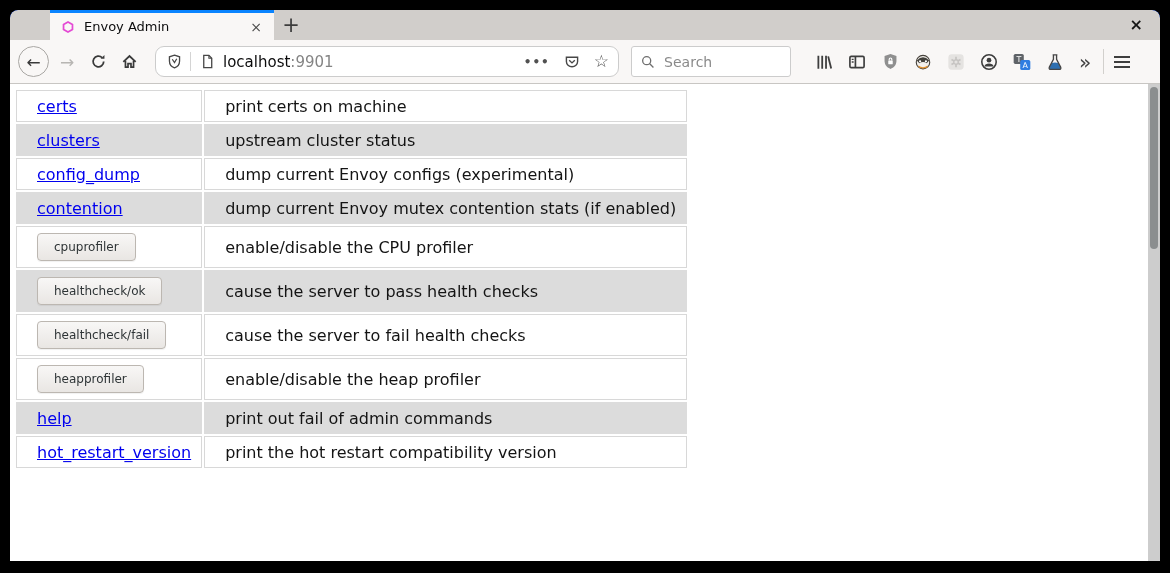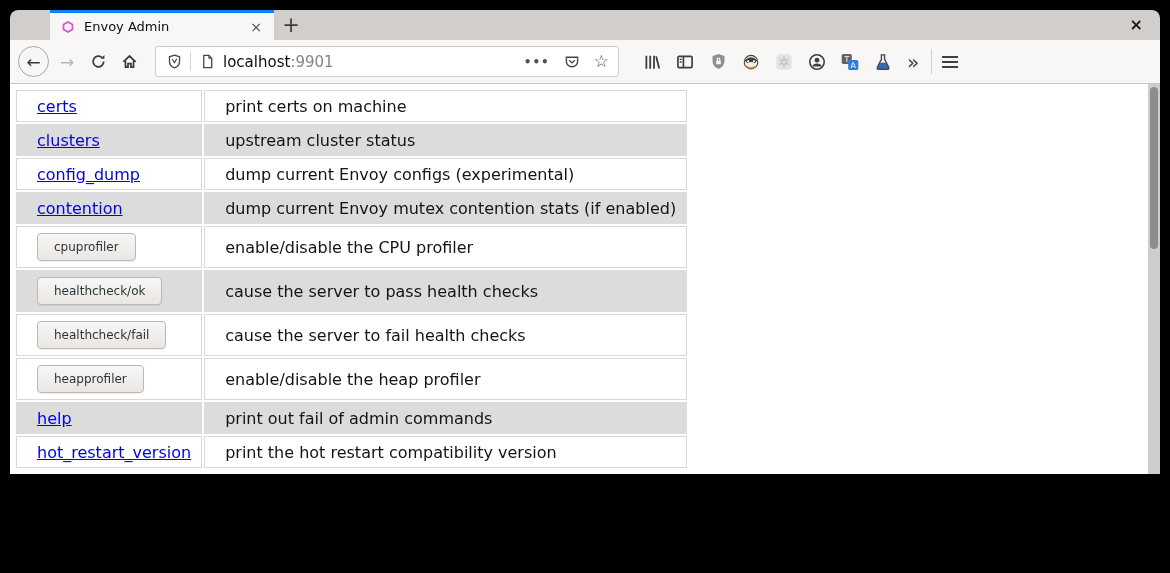--- a/index.html
+++ b/index.html
@@ -5,21 +5,21 @@
   * { box-sizing: border-box; }
   html, body { margin: 0; padding: 0; width: 1170px; height: 573px; }
   body {
     background: #000;
     font-family: "DejaVu Sans", sans-serif;
     position: relative;
     overflow: hidden;
   }
   .frame {
     position: absolute; left: 10px; top: 10px;
-    width: 1150px; height: 464px;
+    width: 1150px; height: 551px;
     background: #1d4ed8;
     border-radius: 8px 8px 0 0;
     overflow: hidden;
     display: flex; flex-direction: column;
   }
   
   .tabbar {
     height: 30px; background: #d1cecb;
     display: flex; align-items: stretch; flex: none;
     border-radius: 8px 8px 0 0;
@@ -54,21 +54,21 @@
   .nav-btn { display: flex; align-items: center; justify-content: center; }
   .back-btn {
     width: 31px; height: 31px; border: 1px solid #a9a7a4; border-radius: 50%;
     font-size: 17px; color: #3a3a3a; background: #f9f7f6;
   }
   .fwd-btn { width: 26px; margin-left: 5px; font-size: 17px; color: #b8b6b3; }
   .reload-btn { width: 26px; margin-left: 5px; }
   .home-btn { width: 26px; margin-left: 5px; }
   .urlbar {
     margin-left: 13px; width: 464px; height: 31px;
-    background: #fff; border: 1px solid #ccc; border-radius: 3px;
+    background: #fff; border: 1px solid #ccc; border-radius: 9px;
     display: flex; align-items: center; padding: 0 9px; gap: 7px;
     font-size: 15px;
   }
   .url-sep { width: 1px; height: 19px; background: #d4d4d4; }
   .url-host { color: #0c0c0d; }
   .url-port { color: #848484; }
   .url-right { margin-left: auto; display: flex; align-items: center; gap: 13px; }
   .dots { font-size: 12px; color: #515151; letter-spacing: 1px; font-weight: bold; }
   .star { font-size: 17px; color: #525252; line-height: 1; }
   .searchbar {
@@ -184,20 +184,29 @@
         <span class="ti">
           <svg width="16" height="16" viewBox="0 0 16 16">
             <path d="M2.4 3.2 H13.6 V7.6 A5.6 5.2 0 0 1 2.4 7.6 Z" fill="none" stroke="#474747" stroke-width="1.4"></path>
             <path d="M5.2 6.2 L8 8.9 L10.8 6.2" fill="none" stroke="#474747" stroke-width="1.4"></path>
           </svg>
         </span>
         <span class="star">☆</span>
       </span>
     </div>
 
+    <div class="searchbar">
+      <span class="ti">
+        <svg width="14" height="14" viewBox="0 0 16 16">
+          <circle cx="6.5" cy="6.5" r="4.6" fill="none" stroke="#6e6e6e" stroke-width="1.5"></circle>
+          <line x1="10" y1="10" x2="14.2" y2="14.2" stroke="#6e6e6e" stroke-width="1.5"></line>
+        </svg>
+      </span>
+      <input class="search-input" placeholder="Search" style="">
+    </div>
 
     <div class="ext-icons">
       <span class="ti">
         <svg width="18" height="18" viewBox="0 0 16 16">
           <line x1="3" y1="2.5" x2="3" y2="14" stroke="#3e3e3e" stroke-width="1.6"></line>
           <line x1="6.4" y1="2.5" x2="6.4" y2="14" stroke="#3e3e3e" stroke-width="1.6"></line>
           <line x1="9.8" y1="2.5" x2="9.8" y2="14" stroke="#3e3e3e" stroke-width="1.6"></line>
           <line x1="11.7" y1="3" x2="14.4" y2="13.7" stroke="#3e3e3e" stroke-width="1.6"></line>
         </svg>
       </span>

